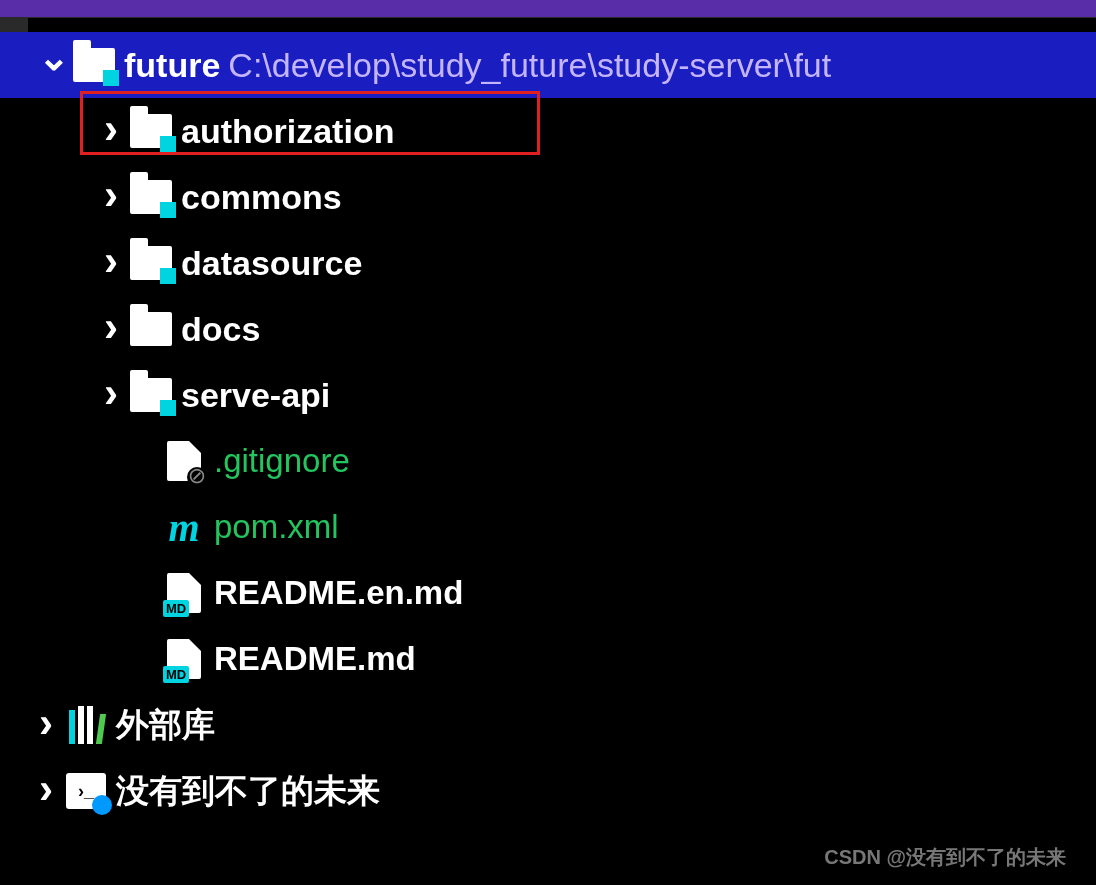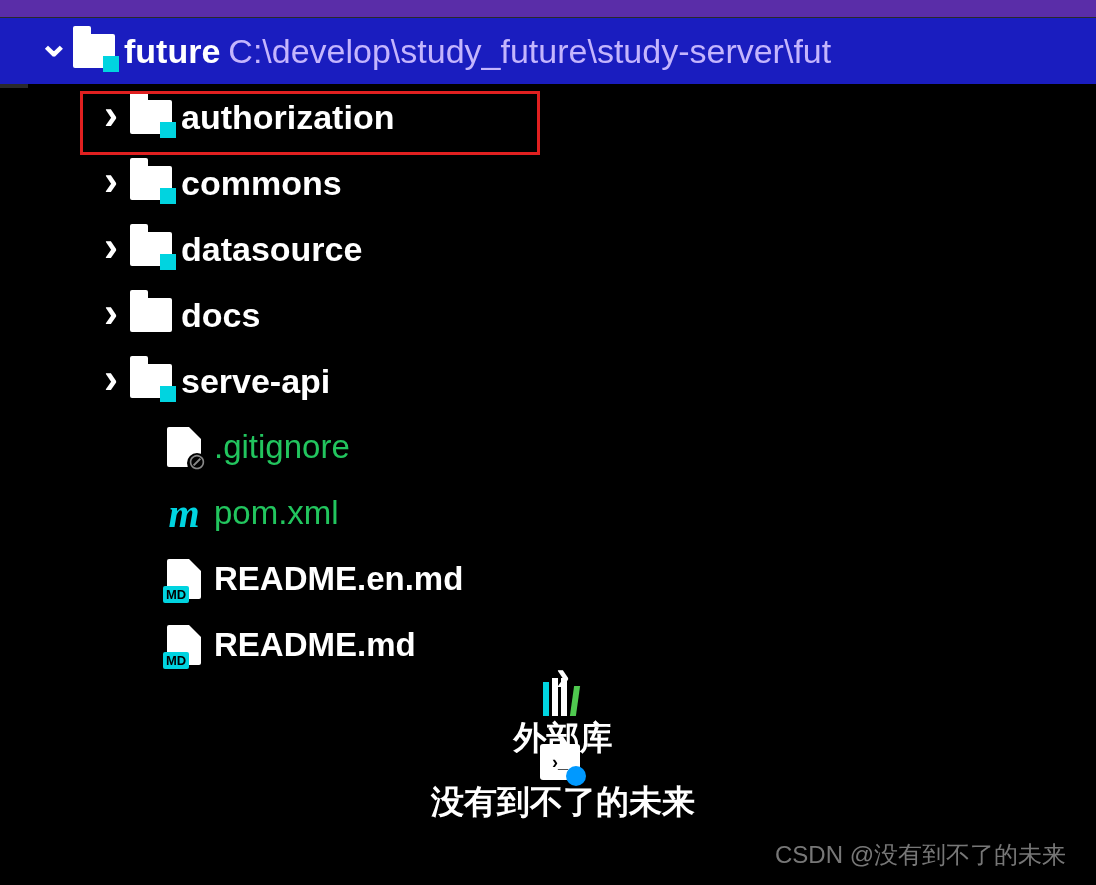--- a/index.html
+++ b/index.html
@@ -18,37 +18,37 @@
       border-bottom: 1px solid #2a2a2a;
     }
     .vert-strip {
       position: absolute;
       left: 0;
       top: 18px;
       width: 28px;
       height: 70px;
       background: #2a2a2a;
     }
-    .tree { padding-top: 0; }
+    .tree { padding-top: 14px; }
     .row {
       display: flex;
       align-items: center;
       height: 66px;
       white-space: nowrap;
       font-size: 34px;
       font-weight: bold;
       position: relative;
     }
     .row.root {
       background: #1a1dbf;
       height: 66px;
       padding-left: 38px;
     }
     .row.indent1 { padding-left: 95px; }
-    .row.indent0b { padding-left: 30px; flex-direction: column; }
+    .row.indent0b { padding-left: 30px; }
     .row.file { padding-left: 160px; font-weight: normal; }
     .chevron {
       width: 32px;
       display: inline-flex;
       justify-content: center;
       align-items: center;
       color: #fff;
       font-size: 30px;
       user-select: none;
     }
@@ -133,21 +133,21 @@
     }
     .highlight-box {
       position: absolute;
       border: 3px solid #e02020;
       left: 80px; top: 91px; width: 460px; height: 64px;
       pointer-events: none;
     }
     .watermark {
       position: absolute;
       bottom: 14px; right: 30px;
-      color: #aaa; font-size: 24px; font-weight: normal;
+      color: #aaa; font-size: 20px; font-weight: bold;
       opacity: 0.7;
     }
     .filelabel { font-weight: bold; font-size: 33px; }
   </style>
 </head>
 <body>
 
 <div class="top-bar"></div>
 <div class="vert-strip"></div>
 

